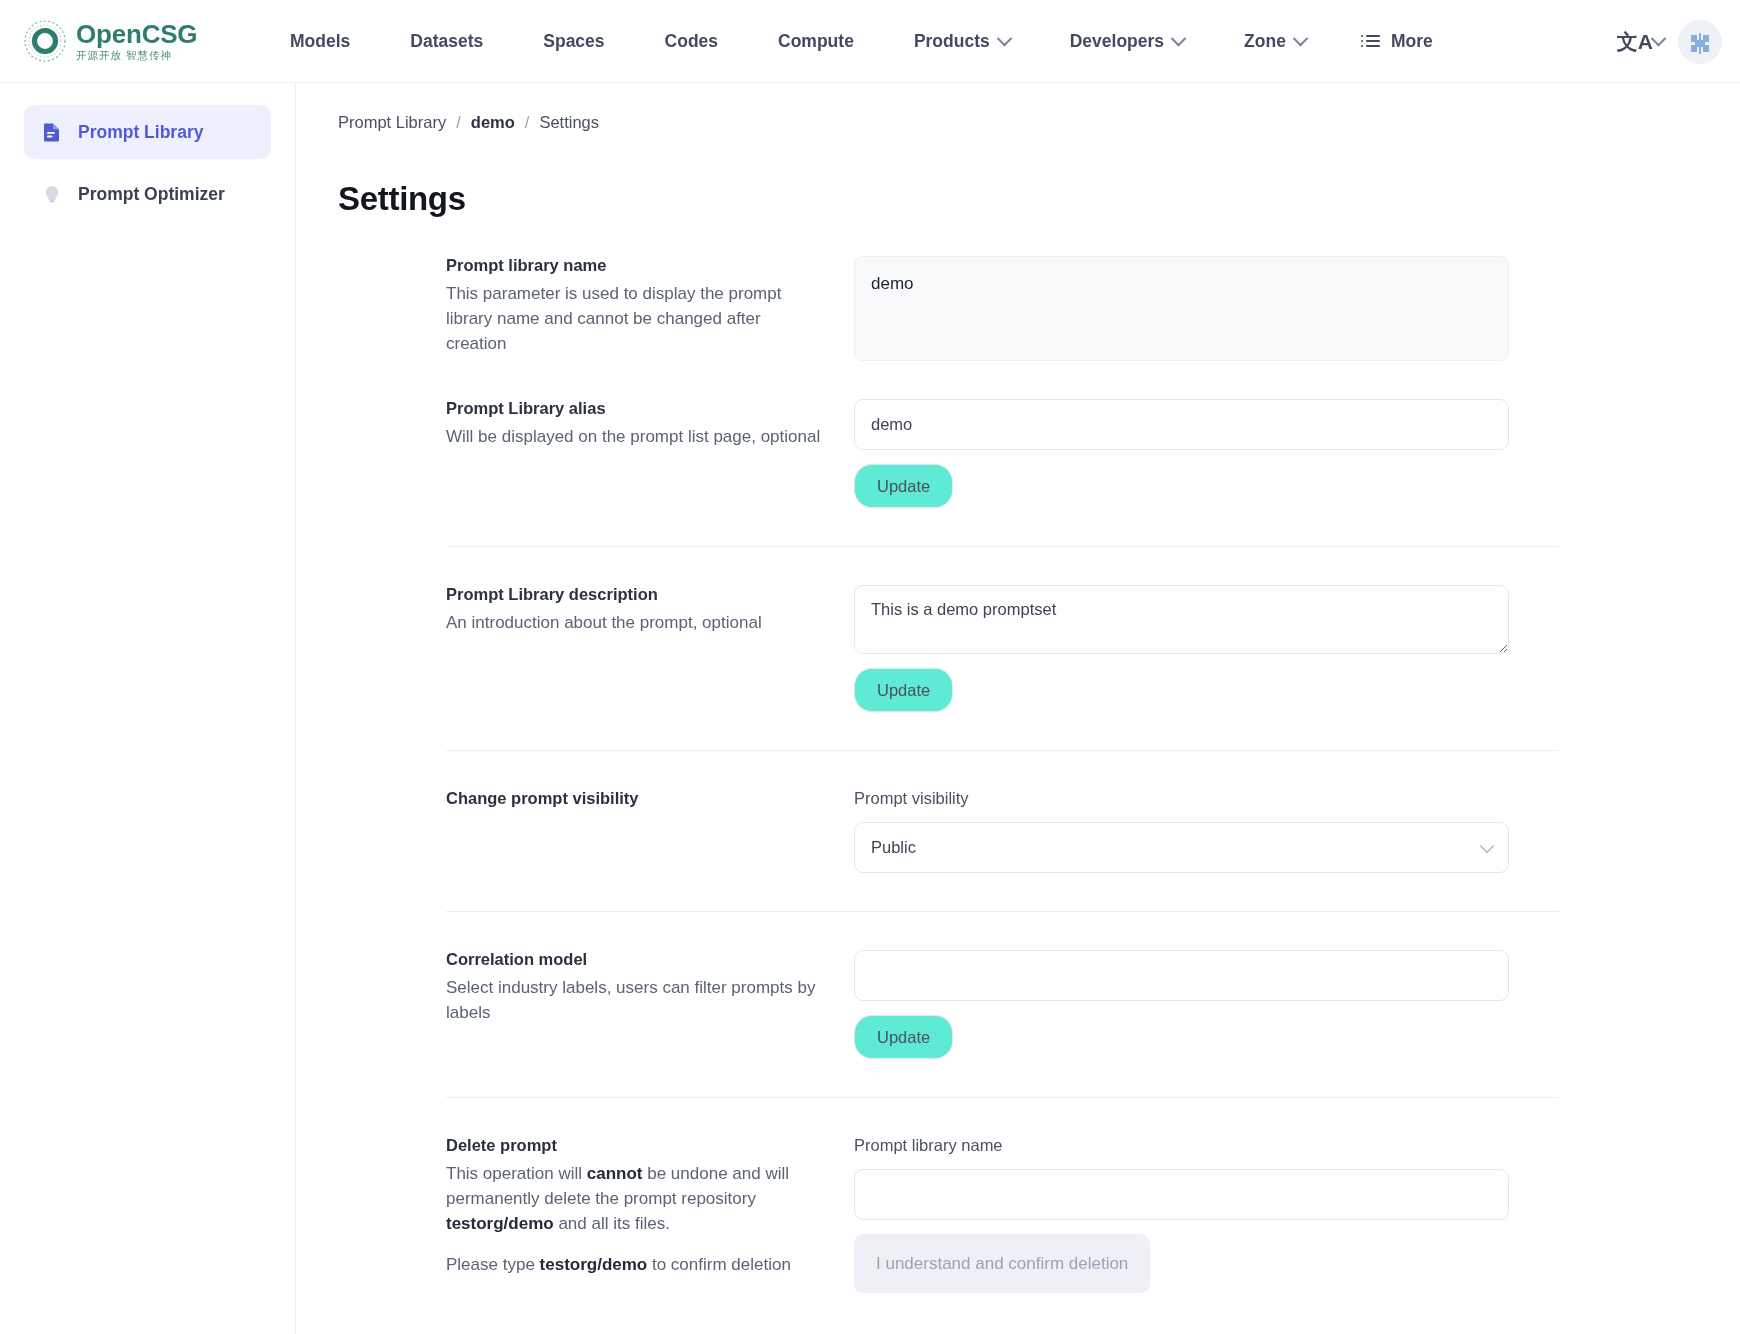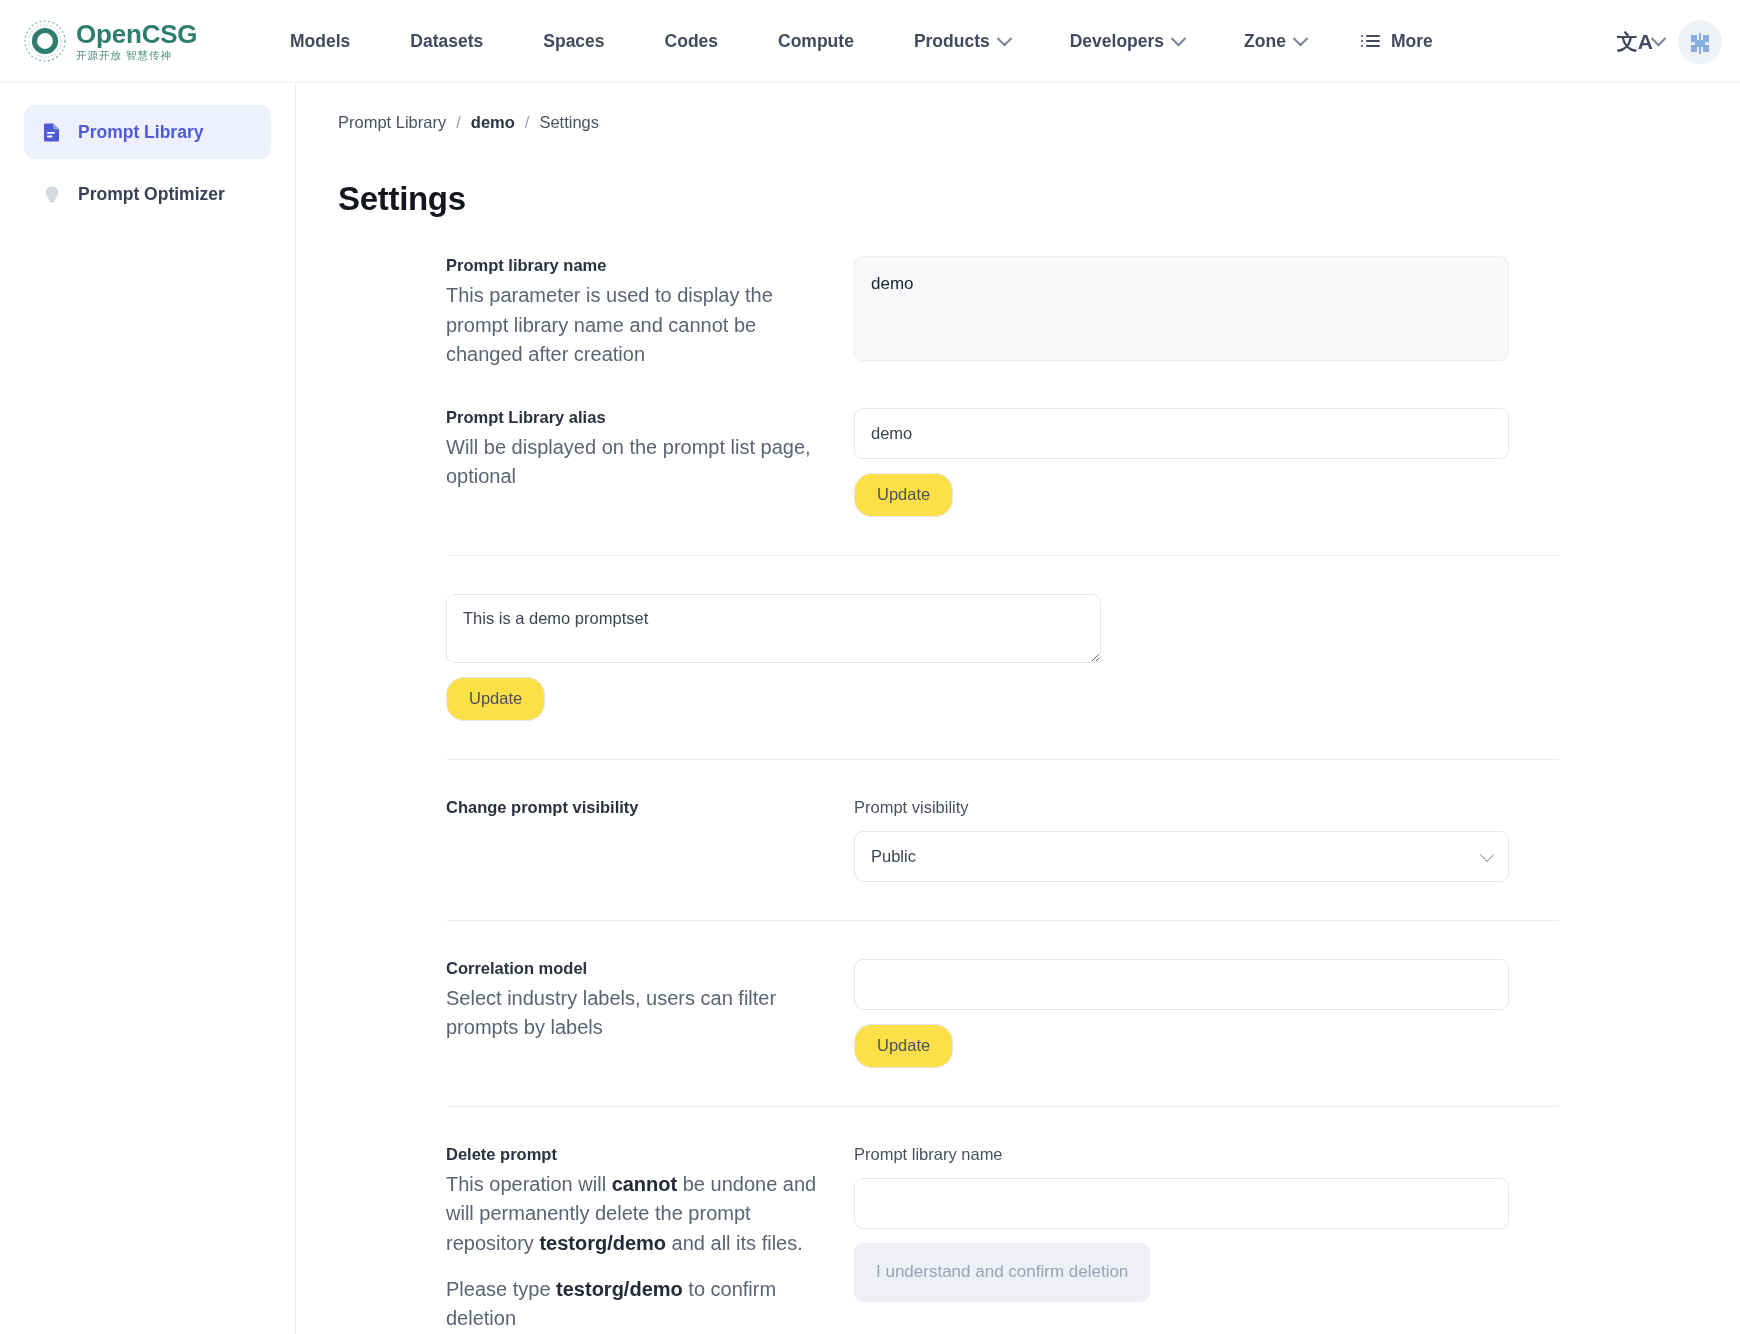--- a/index.html
+++ b/index.html
@@ -62,21 +62,21 @@
   .crumbs .crumb { cursor: pointer; }
   .crumbs .crumb.bold { font-weight: 700; color: #2d3344; }
   .crumbs .crumb.last { cursor: default; }
   h1.page-title { margin: 48px 0 0 42px; font-size: 33px; font-weight: 700; color: #13161f; letter-spacing: -0.3px; }
 
   .form { margin: 38px 0 0 150px; width: 1150px; }
   .row { display: flex; align-items: flex-start; padding: 0 0 0 0; }
   .row .left { width: 408px; flex: 0 0 408px; padding-right: 30px; }
   .row .right { flex: 1; max-width: 655px; }
   .lbl { font-size: 16.5px; font-weight: 700; color: #2b3141; margin-bottom: 6px; }
-  .desc { font-size: 20px; line-height: 1.48; color: #5b6374; }
+  .desc { font-size: 17px; line-height: 1.48; color: #5b6374; }
   .desc b { color: #242a38; font-weight: 700; }
   .desc p { margin: 0; }
   .desc p + p { margin-top: 16px; }
 
   .field-ro {
     width: 100%; height: 105px; border: 1px solid #eceef2; border-radius: 9px;
     background: #f8f9fb; padding: 17px 16px; font-size: 17px; color: #1d2230;
   }
   .input {
     width: 100%; height: 51px; border: 1px solid #e4e7ec; border-radius: 9px;
@@ -84,21 +84,21 @@
     font-family: "Liberation Sans", sans-serif; outline: none; display: block;
   }
   .input::placeholder { color: #98a0b0; }
   .textarea {
     width: 100%; height: 69px; border: 1px solid #e4e7ec; border-radius: 9px;
     background: #fff; padding: 14px 16px; font-size: 16.5px; color: #3d4454;
     font-family: "Liberation Sans", sans-serif; outline: none; resize: vertical; display: block;
   }
   .btn {
     margin-top: 14px; height: 44px; padding: 0 22px; border: 1px solid #e2e5ea;
-    background: #fde047; border-radius: 18px; font-size: 16.5px; color: #4a5160;
+    background: #5eead4; border-radius: 18px; font-size: 16.5px; color: #4a5160;
     font-family: "Liberation Sans", sans-serif; cursor: pointer;
   }
   .sublabel { font-size: 16.5px; color: #4a5160; margin-bottom: 14px; }
   .select-wrap { position: relative; }
   .select {
     width: 100%; height: 51px; border: 1px solid #e4e7ec; border-radius: 9px;
     background: #fff; padding: 0 40px 0 16px; font-size: 16.5px; color: #3d4454;
     display: flex; align-items: center; cursor: pointer;
   }
   .select-chev {
@@ -241,20 +241,24 @@
         </div>
         <div class="right">
           <input class="input" value="demo" placeholder="" style="">
           <button class="btn">Update</button>
         </div>
       </div>
 
       <div class="divider"></div>
 
       <div class="row">
+        <div class="left">
+          <div class="lbl">Prompt Library description</div>
+          <div class="desc">An introduction about the prompt, optional</div>
+        </div>
         <div class="right">
           <textarea class="textarea" style="">This is a demo promptset</textarea>
           <button class="btn">Update</button>
         </div>
       </div>
 
       <div class="divider"></div>
 
       <div class="row">
         <div class="left">

